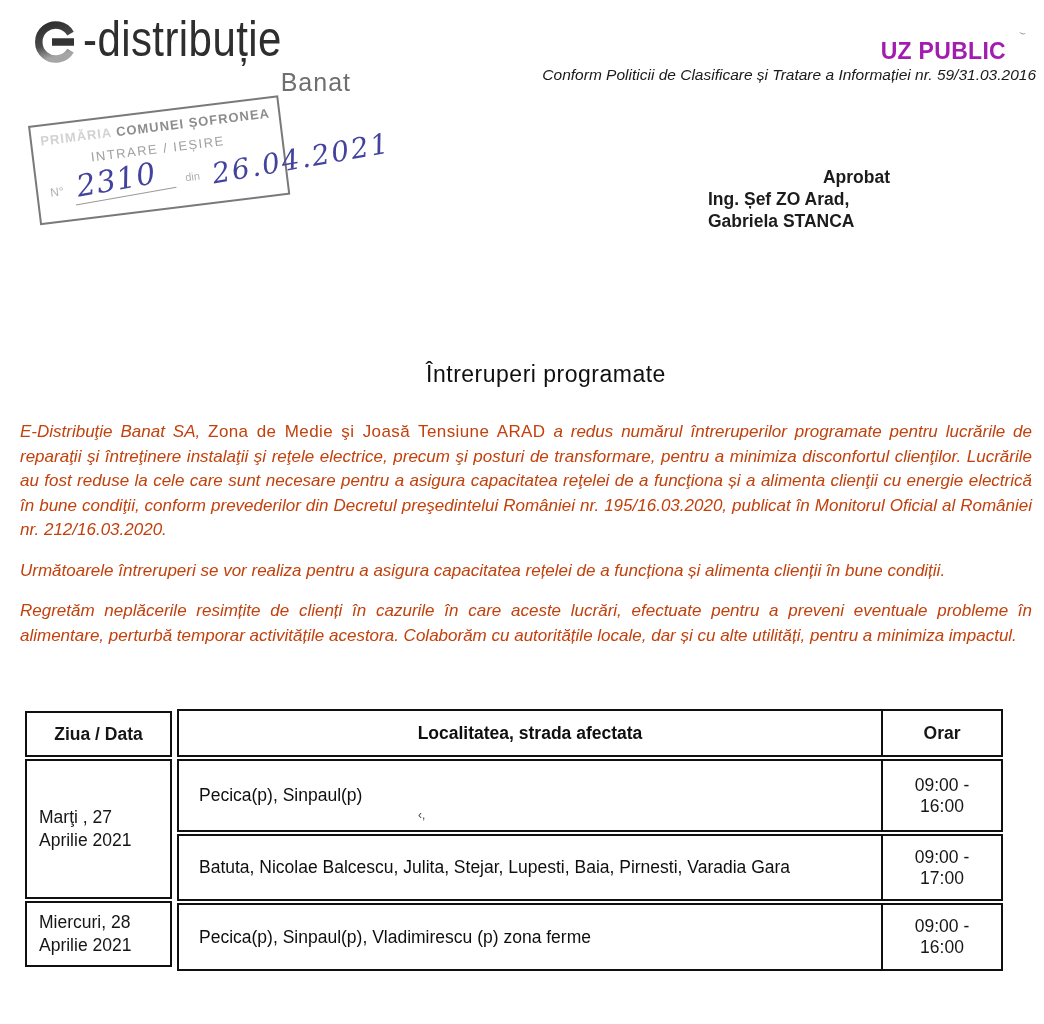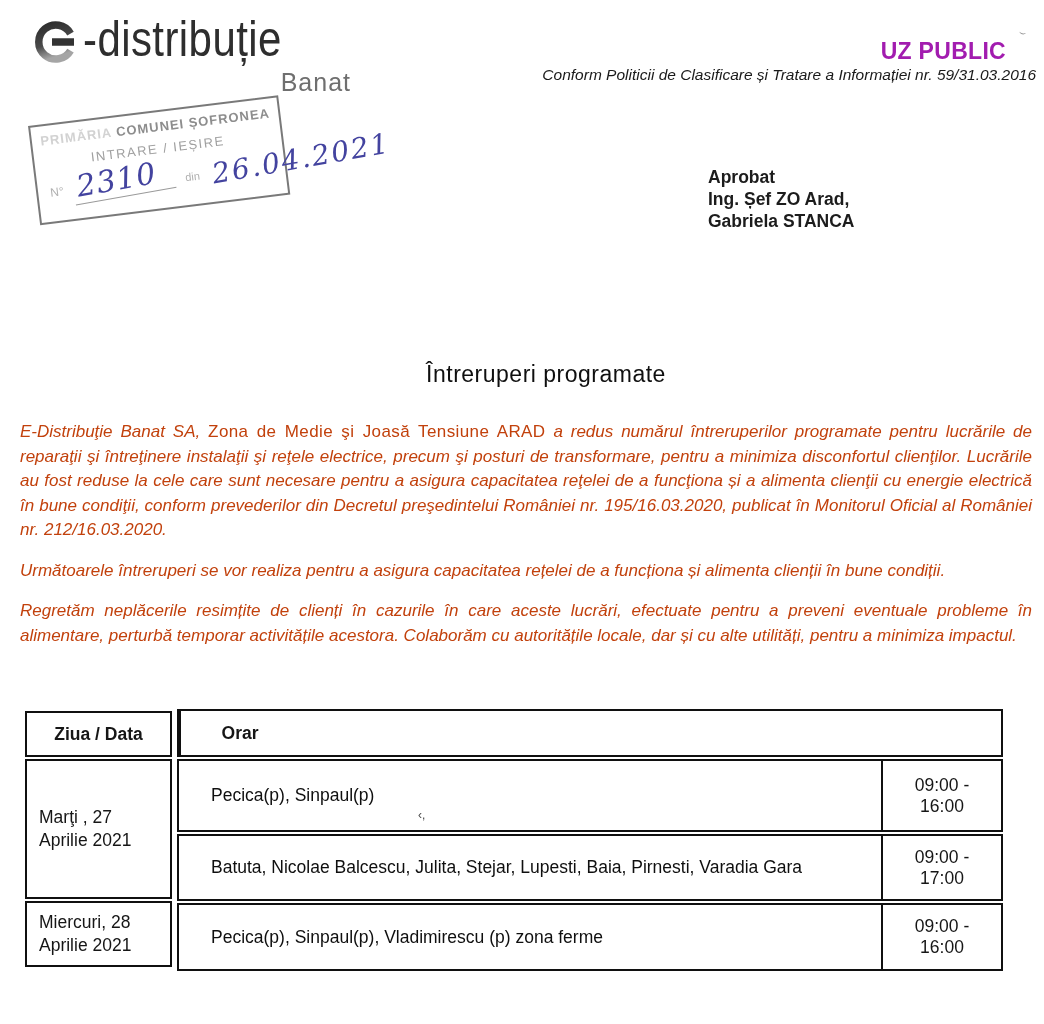--- a/index.html
+++ b/index.html
@@ -39,37 +39,37 @@
   .stamp-nr{color:#b0b0b0; font-size:12px; padding-bottom:6px;}
   .hand{
     font-family:"DejaVu Serif", serif; font-style:italic; color:#43439f;
     transform:rotate(-3deg);
   }
   .hand-nr{font-size:30px; margin-left:10px; letter-spacing:1px; border-bottom:1.5px solid #9a9a9a; padding:0 18px 0 4px;}
   .stamp-din{color:#b0b0b0; font-size:11px; margin-left:10px; padding-bottom:6px;}
   .hand-date{font-size:28px; margin-left:12px; letter-spacing:2px;}
   
   .approval{position:absolute; left:708px; top:166px; width:182px; font-size:17.5px; line-height:22px; color:#1c1c1c; font-weight:600;}
-  .approval .l1{text-align:left;}
+  .approval .l1{text-align:right;}
   
   .doc-title{position:absolute; left:0; top:361px; width:1092px; text-align:center; font-size:23px; color:#0f0f0f; letter-spacing:0.5px;}
   
   .body-copy{position:absolute; left:20px; top:420px; width:1012px; font-size:17px; line-height:24.5px; text-align:justify; color:#c2410c;}
   .body-copy p{margin:0 0 16px 0; font-style:italic;}
   .seg-upright{font-style:normal; letter-spacing:0.4px;}
   
   .tbl-left{position:absolute; left:25px; top:711px; width:147px;}
   .tbl-left .cell{border:2.5px solid #101010; box-sizing:border-box; margin-bottom:2px; display:flex; flex-direction:column; justify-content:center;}
   .lc-header{height:46px; align-items:center; font-weight:bold; font-size:17.5px;}
   .lc-day{height:140px; padding-left:12px; font-size:17.5px; line-height:23px; white-space:pre-line;}
   .lc-day2{height:66px; padding-left:12px; font-size:17.5px; line-height:23px; white-space:pre-line;}
   .tbl-main{position:absolute; left:177px; top:709px; width:826px;}
   .row{border:2.5px solid #101010; box-sizing:border-box; margin-bottom:2px; display:flex;}
   .row-header{height:48px;}
-  .cell-loc{flex:1; display:flex; align-items:center; padding-left:32px; font-size:17.5px; color:#0f0f0f;}
+  .cell-loc{flex:1; display:flex; align-items:center; padding-left:20px; font-size:17.5px; color:#0f0f0f;}
   .cell-loc.hdr{justify-content:center; padding-left:0; font-weight:bold;}
   .cell-orar{width:118px; border-left:2.5px solid #101010; display:flex; align-items:center; justify-content:center; text-align:center; font-size:17.5px; line-height:21px; white-space:pre-line;}
   .cell-orar.hdr{font-weight:bold; white-space:normal;}
   .r1{height:73px;} .r2{height:67px;} .r3{height:68px; margin-top:2px;}
   .stray-mark{position:absolute; left:418px; top:808px; color:#4a4a4a; font-size:12px;}
 </style>
 </head>
 <body>
 
 <div class="page">
@@ -126,20 +126,21 @@
   <div class="tbl-left">
     <div class="cell lc-header">Ziua / Data</div>
     <div class="cell lc-day">Marţi , 27
 Aprilie 2021</div>
     <div class="cell lc-day2">Miercuri, 28
 Aprilie 2021</div>
   </div>
 
   <div class="tbl-main">
     <div class="row row-header">
+      <div class="cell-loc hdr">Localitatea, strada afectata</div>
       <div class="cell-orar hdr">Orar</div>
     </div>
     <div class="row r1">
       <div class="cell-loc">Pecica(p), Sinpaul(p)</div>
       <div class="cell-orar">09:00 -
 16:00</div>
     </div>
     <div class="row r2">
       <div class="cell-loc">Batuta, Nicolae Balcescu, Julita, Stejar, Lupesti, Baia, Pirnesti, Varadia Gara</div>
       <div class="cell-orar">09:00 -

